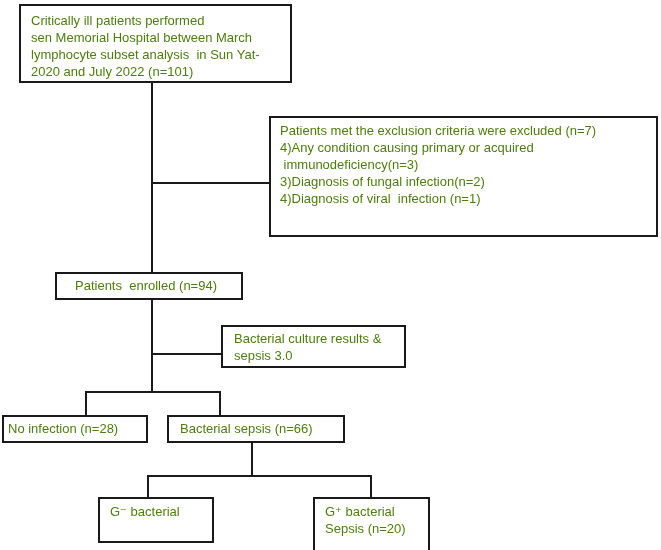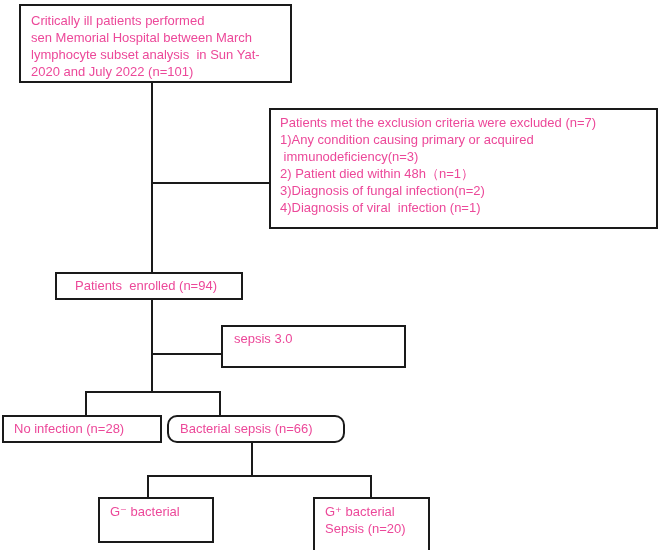--- a/index.html
+++ b/index.html
@@ -8,21 +8,21 @@
     background: #ffffff;
   }
   #stage {
     position: relative;
     width: 661px;
     height: 550px;
     background: #ffffff;
     font-family: "Liberation Sans", "DejaVu Sans", sans-serif;
     font-size: 13px;
     line-height: 17px;
-    color: #ec4899;
+    color: #4d7c0f;
     overflow: hidden;
   }
   .box {
     position: absolute;
     box-sizing: border-box;
     border: 2px solid #1a1a1a;
     background: #ffffff;
   }
   .box .tline {
     white-space: pre;
@@ -31,25 +31,25 @@
     display: flex;
     align-items: center;
   }
   .vcenter .tline { margin-top: -1px; }
   .conn {
     position: absolute;
     background: #1a1a1a;
   }
   
   .b-initial  { left:19px;  top:4px;   width:273px; height:79px;  padding:6px 6px 0 10px; }
-  .b-excluded { left:269px; top:108px; width:389px; height:121px; padding:4px 6px 0 9px; }
+  .b-excluded { left:269px; top:116px; width:389px; height:121px; padding:4px 6px 0 9px; }
   .b-enrolled { left:55px;  top:272px; width:188px; height:28px;  padding-left:18px; }
   .b-culture  { left:221px; top:325px; width:185px; height:43px;  padding:3px 0 0 11px; }
-  .b-noinf    { left:2px;   top:415px; width:160px; height:28px;  padding-left:10px; }
-  .b-sepsis   { left:167px; top:415px; width:178px; height:28px;  padding-left:11px;border-radius:10px; }
+  .b-noinf    { left:2px;   top:415px; width:146px; height:28px;  padding-left:4px; }
+  .b-sepsis   { left:167px; top:415px; width:178px; height:28px;  padding-left:11px; }
   .b-gneg     { left:98px;  top:497px; width:116px; height:46px;  padding:4px 16px 0 10px; }
   .b-gpos     { left:313px; top:497px; width:117px; height:59px;  padding:4px 0 0 10px; }
   
   .c1  { left:151px; top:83px;  width:2px;   height:189px; }
   .c2  { left:152px; top:182px; width:117px; height:2px; }
   .c3  { left:151px; top:300px; width:2px;   height:93px; }
   .c4  { left:153px; top:353px; width:68px;  height:2px; }
   .c5  { left:85px;  top:391px; width:136px; height:2px; }
   .c6  { left:85px;  top:391px; width:2px;   height:24px; }
   .c7  { left:219px; top:391px; width:2px;   height:24px; }
@@ -77,32 +77,32 @@
 
   <div class="box b-initial">
     <div class="tline">Critically ill patients performed</div>
     <div class="tline">sen Memorial Hospital between March</div>
     <div class="tline">lymphocyte subset analysis  in Sun Yat-</div>
     <div class="tline">2020 and July 2022 (n=101)</div>
   </div>
 
   <div class="box b-excluded">
     <div class="tline">Patients met the exclusion criteria were excluded (n=7)</div>
-    <div class="tline">1)Any condition causing primary or acquired</div>
+    <div class="tline">4)Any condition causing primary or acquired</div>
     <div class="tline"> immunodeficiency(n=3)</div>
-    <div class="tline">2) Patient died within 48h（n=1）</div>
     <div class="tline">3)Diagnosis of fungal infection(n=2)</div>
     <div class="tline">4)Diagnosis of viral  infection (n=1)</div>
   </div>
 
   <div class="box b-enrolled vcenter">
     <div class="tline">Patients  enrolled (n=94)</div>
   </div>
 
   <div class="box b-culture">
+    <div class="tline">Bacterial culture results &amp;</div>
     <div class="tline">sepsis 3.0</div>
   </div>
 
   <div class="box b-noinf vcenter">
     <div class="tline">No infection (n=28)</div>
   </div>
 
   <div class="box b-sepsis vcenter">
     <div class="tline">Bacterial sepsis (n=66)</div>
   </div>

